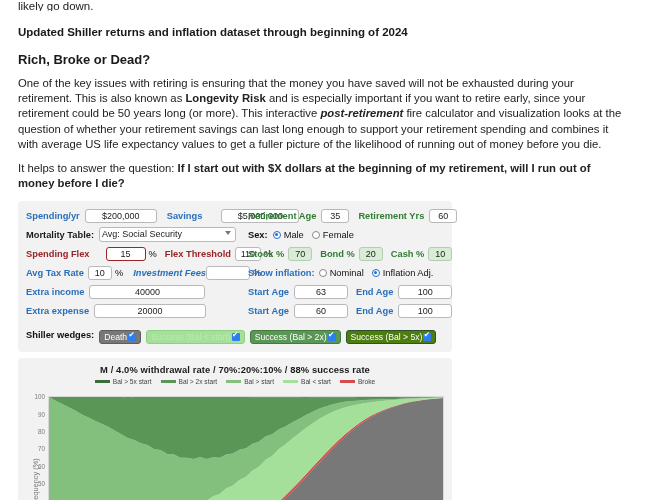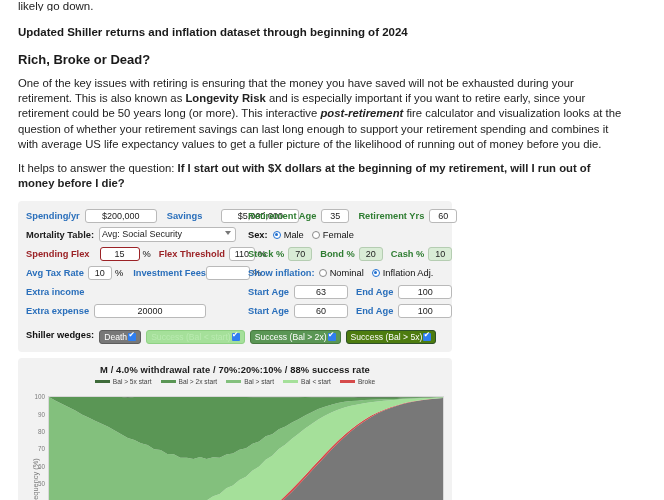--- a/index.html
+++ b/index.html
@@ -182,38 +182,39 @@
           <span class="selwrap" style="margin-left:5px;">
             <select class="sel" style="width:137px;">
               <option>Avg: Social Security</option>
             </select>
             <span class="caret"></span>
           </span>
         </div>
 
         <div class="row">
           <span class="lbl red">Spending Flex</span>
-          <input class="inp red" style="width: 40px; margin-left: 10px;" value="15">
+          <input class="inp red" style="width: 40px; margin-left: 16px;" value="15">
           <span class="pct">%</span>
           <span class="lbl red" style="margin-left:8px;">Flex Threshold</span>
           <input class="inp" style="width: 26px; margin-left: 4px;" value="110">
           <span class="pct">%</span>
         </div>
 
         <div class="row">
           <span class="lbl">Avg Tax Rate</span>
           <input class="inp" style="width: 24px; margin-left: 4px;" value="10">
           <span class="pct">%</span>
-          <span class="lbl" style="margin-left:10px;">Investment Fees</span>
+          <span class="lbl" style="margin-left:10px;font-style:italic;">Investment Fees</span>
           <input class="inp" style="width: 24px;  padding-left: 40px;" value="0.1">
           <span class="pct">%</span>
         </div>
 
         <div class="row">
           <span class="lbl">Extra income</span>
+          <input class="inp" style="width: 116px; margin-left: 5px;" value="40000">
         </div>
 
         <div class="row">
           <span class="lbl">Extra expense</span>
           <input class="inp" style="width: 112px; margin-left: 5px;" value="20000">
         </div>
 
       </div>
 
       <div class="col-right">

